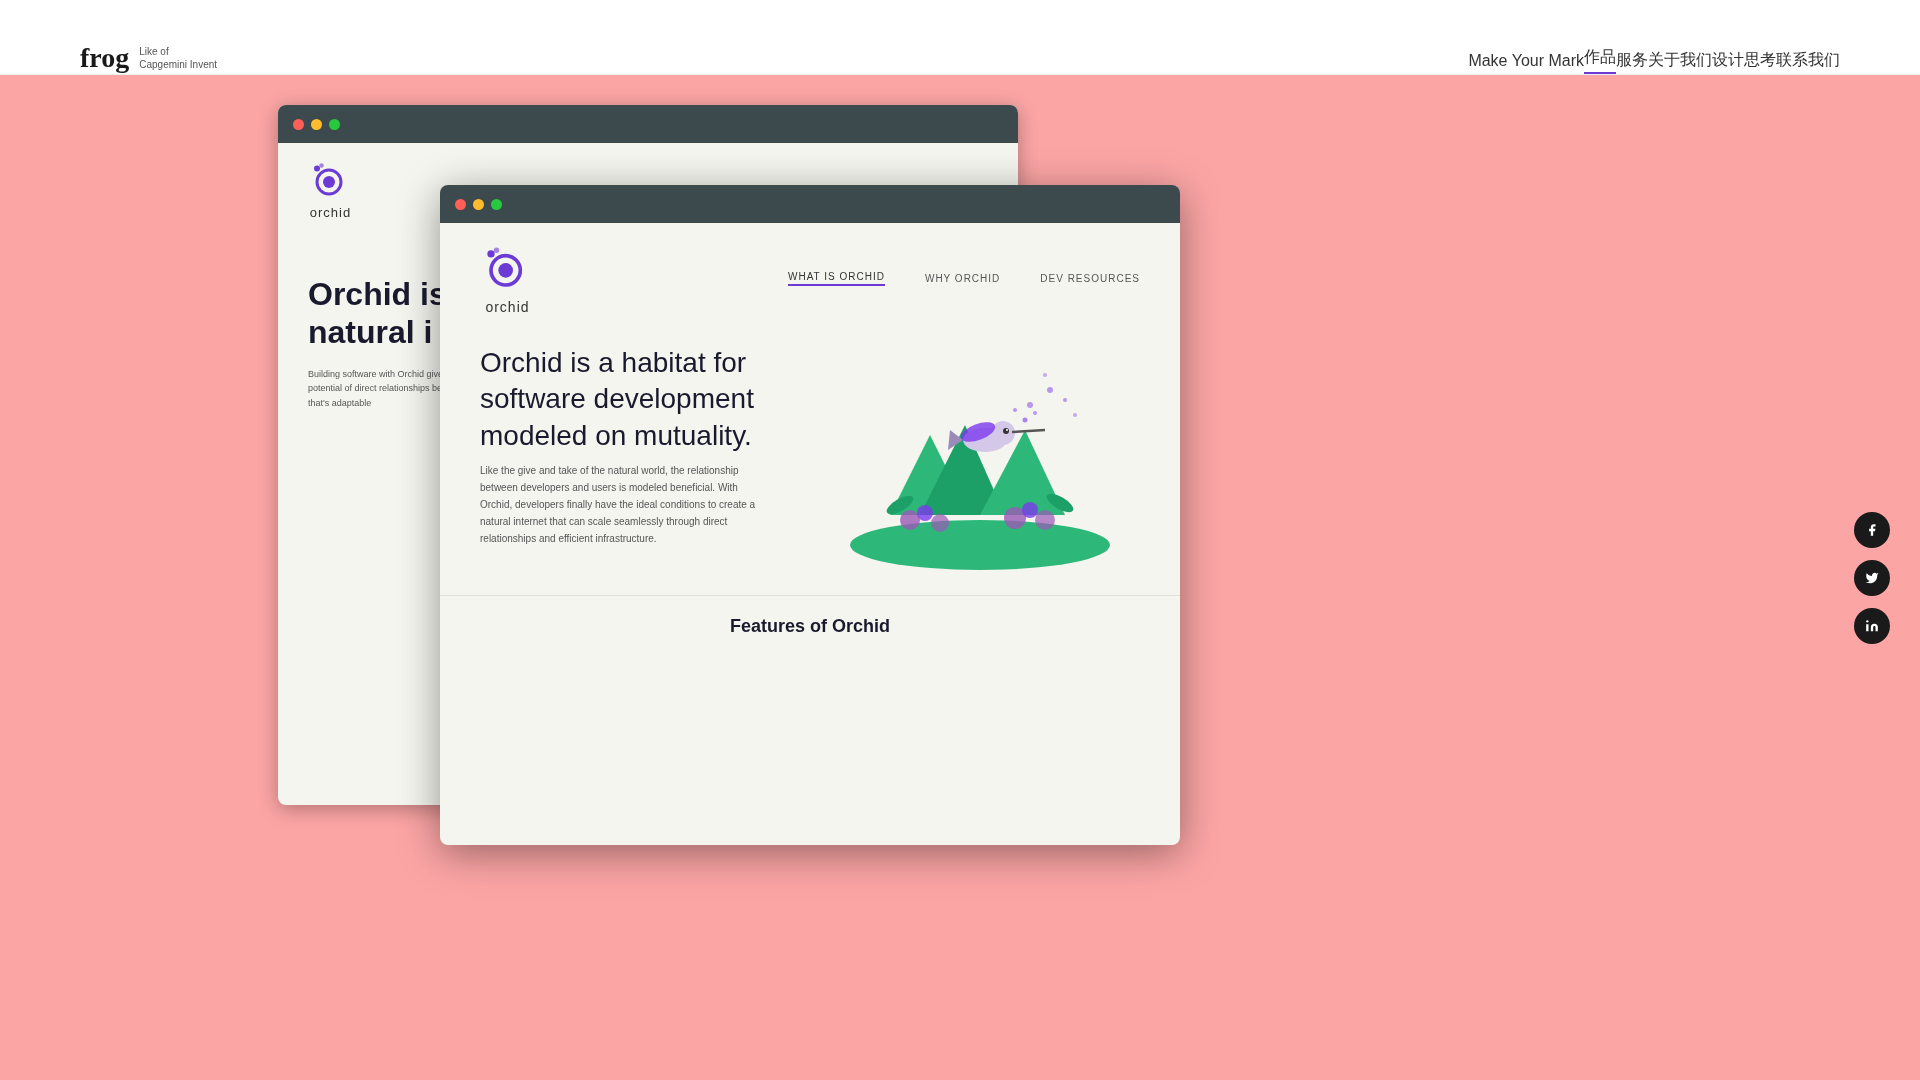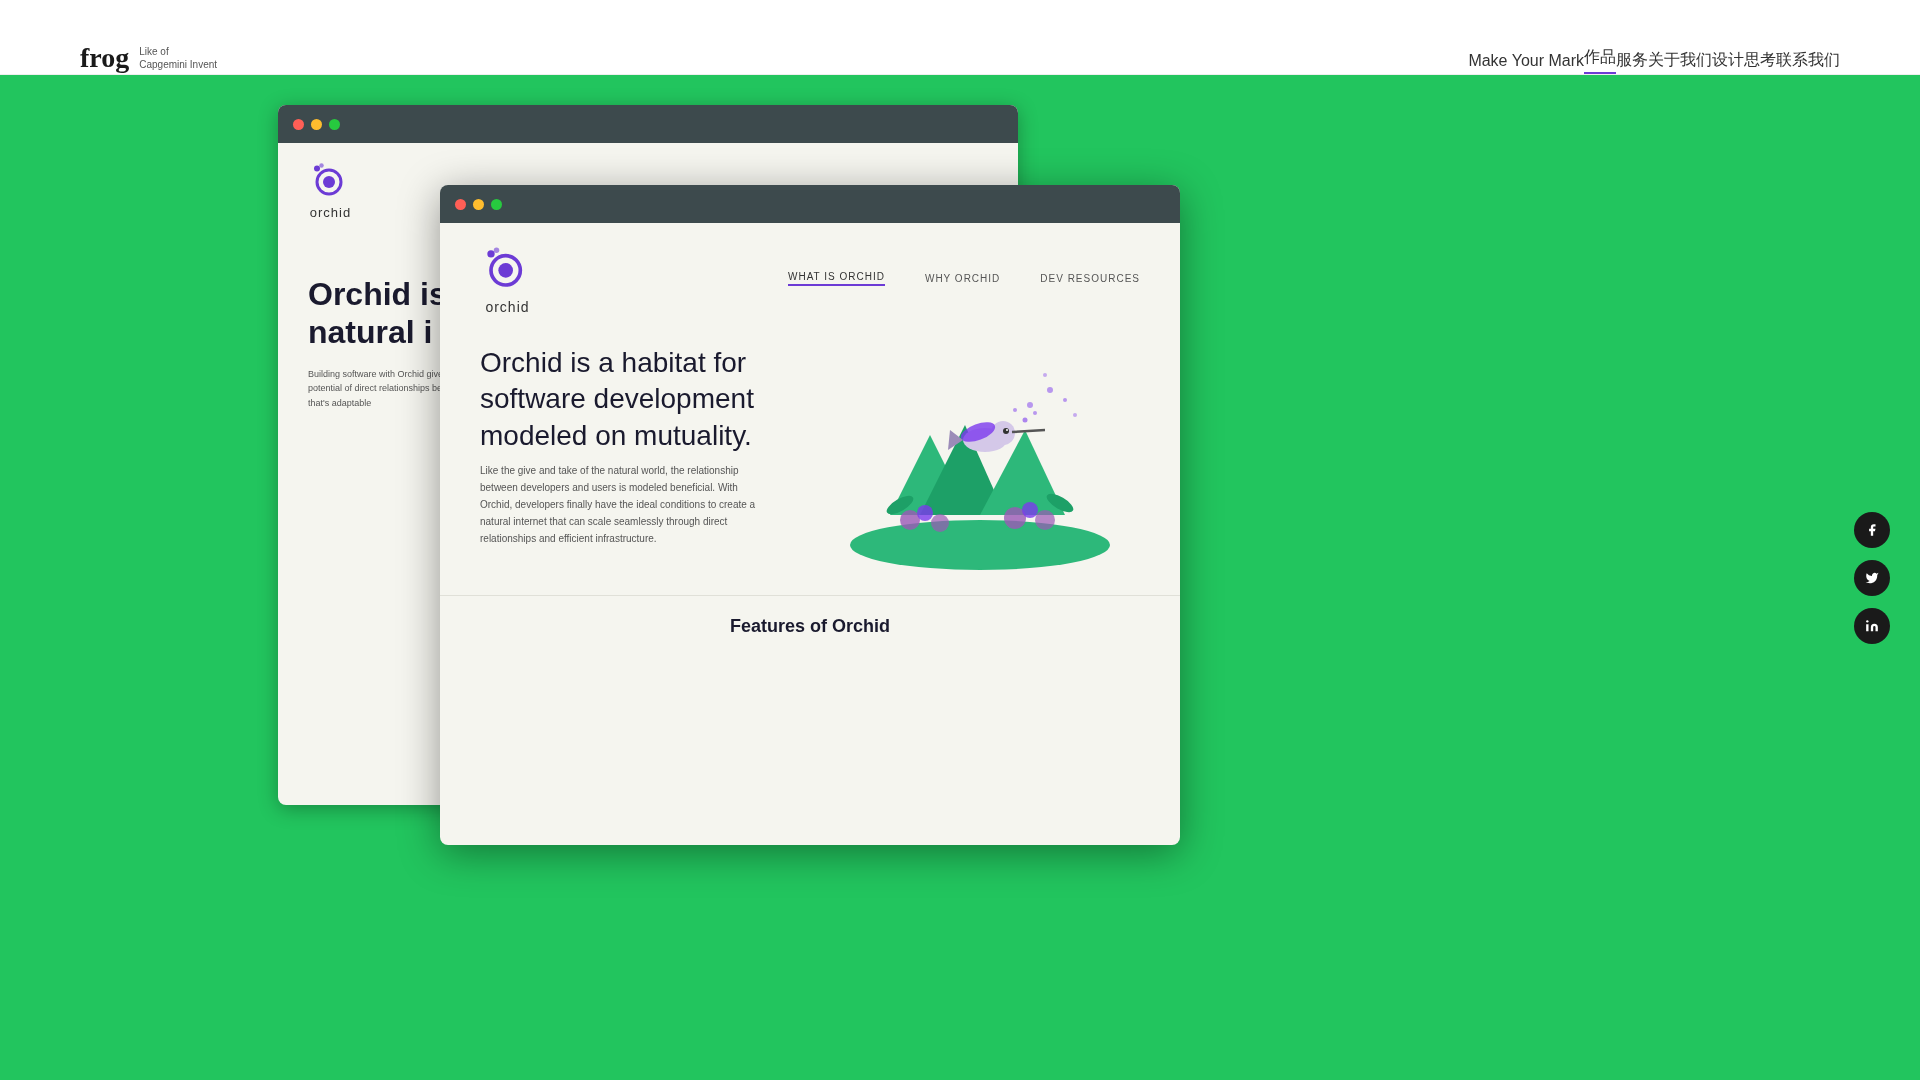--- a/index.html
+++ b/index.html
@@ -51,21 +51,21 @@
       text-decoration: none;
     }
     .nav-item.active {
       color: #333;
       border-bottom: 2px solid #6c3bd5;
       padding-bottom: 4px;
     }
 
     
     .main {
-      background: #22c55e;
+      background: #fca5a5;
       width: 100%;
       height: calc(1080px - 75px);
       position: relative;
       display: flex;
       align-items: flex-start;
       justify-content: center;
       padding-top: 30px;
     }
 
     

